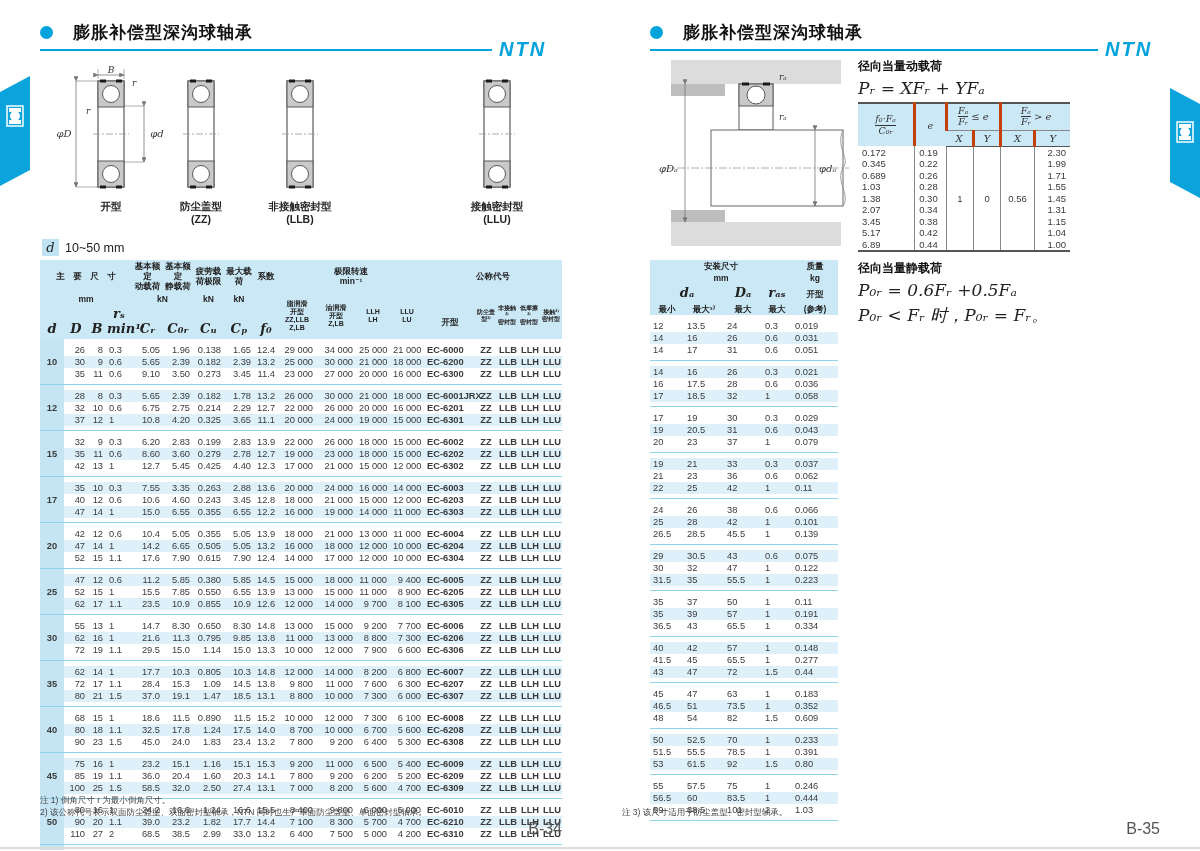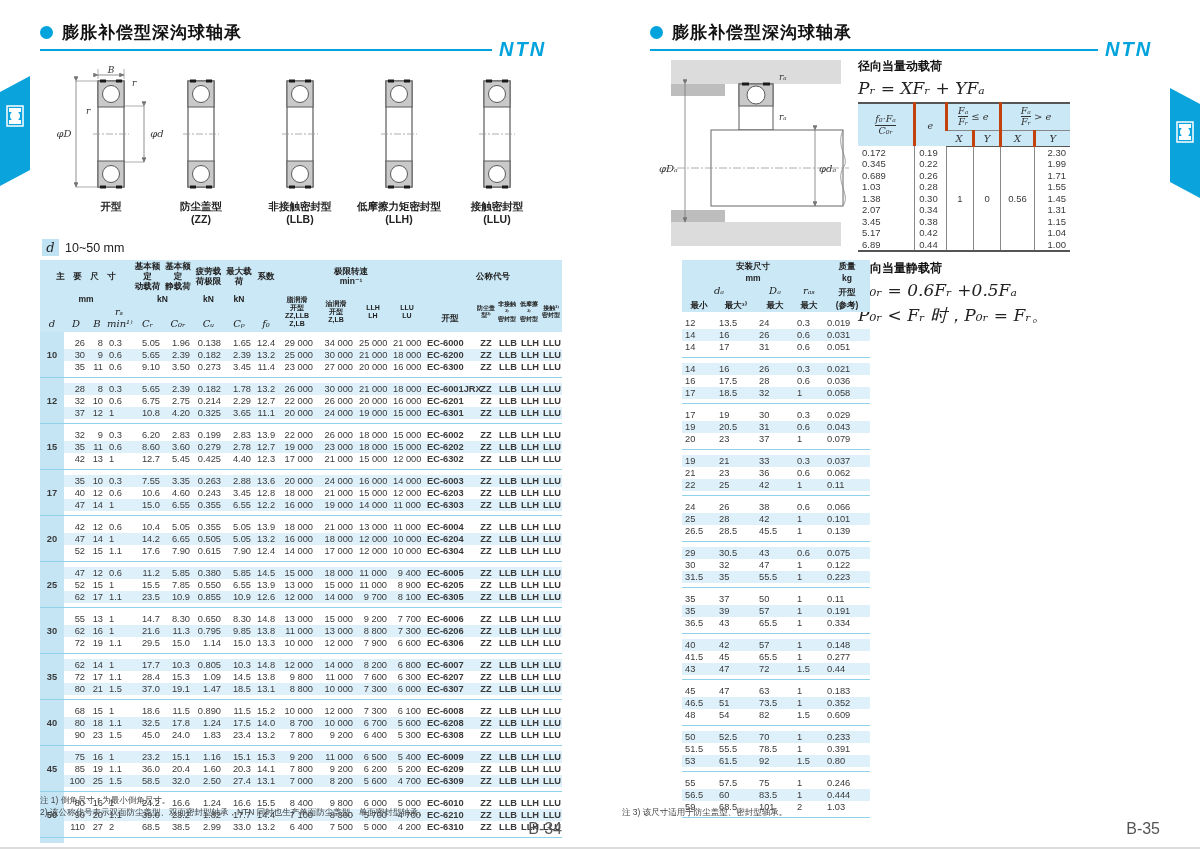--- a/index.html
+++ b/index.html
@@ -1,38 +1,38 @@
 <!DOCTYPE html>
 <html><head>
 <meta charset="utf-8">
 <style>
   html,body{margin:0;padding:0;background:#f2f2f2;}
   #canvas{position:relative;width:1200px;height:851px;background:#fff;overflow:hidden;
           font-family:"Liberation Sans","DejaVu Sans",sans-serif;color:#333;}
   .abs{position:absolute;}
   
-  .trow{position:absolute;display:flex;align-items:center;gap:9px;}
+  .trow{position:absolute;display:flex;align-items:center;gap:20px;}
   .dot{width:13px;height:13px;border-radius:50%;background:#00A3DC;display:inline-block;}
   .ttl{font-size:17px;font-weight:700;color:#111;letter-spacing:1px;}
   .rule{position:absolute;height:2px;background:#00A3DC;}
   .brand{position:absolute;font-size:20px;font-weight:800;color:#00A3DC;letter-spacing:2px;font-style:italic;}
   
   .fig{position:absolute;text-align:center;}
   .figcap{font-size:10.5px;font-weight:600;color:#222;line-height:13px;margin-top:2px;}
   
   .bore{position:absolute;display:flex;align-items:center;gap:6px;}
   .bore .dchip{width:17px;height:17px;background:#bfe3f3;display:flex;align-items:center;justify-content:center;
         font-family:"DejaVu Serif",serif;font-style:italic;font-size:13px;color:#222;}
   .bore .btxt{font-size:12.5px;color:#222;}
   
   table.cat{border-collapse:collapse;table-layout:fixed;}
   table.cat th{background:#cbe8f6;font-weight:700;font-size:8.5px;line-height:1.2;color:#222;
         white-space:pre-line;vertical-align:middle;padding:1px 1px;}
-  table.cat th.sym{font-family:"DejaVu Serif","DejaVu Sans",serif;font-style:italic;font-weight:400;
-        font-size:10px;vertical-align:bottom;padding-bottom:2px;}
+  table.cat th.sym{font-family:"DejaVu Serif","DejaVu Sans",serif;font-style:italic;font-weight:700;
+        font-size:13px;vertical-align:bottom;padding-bottom:2px;}
   table.cat th.lube{font-size:7px;line-height:1.15;font-weight:700;}
   table.cat th.micro{font-size:6px;line-height:1.2;font-weight:700;}
   table.cat td{font-size:9.3px;height:12px;line-height:12px;padding:0 3px;white-space:nowrap;color:#3a3a3a;}
   tr.band td{background:#def0fa;}
   td.dcol{background:#c5e5f4 !important;text-align:center;font-weight:700;color:#222;vertical-align:middle;font-size:9.5px;}
   td.dsp{background:#c5e5f4 !important;}
   tr.spacer td{height:5px;line-height:5px;}
   tr.gap td{height:10px;line-height:10px;padding:0;}
   td.gapline{background:linear-gradient(to bottom,#fff 0 4px,#90d2eb 4px 5px,#fff 5px 100%);}
   td.gapd{background:linear-gradient(to bottom,#c5e5f4 0 4px,#90d2eb 4px 5px,#c5e5f4 5px 100%) !important;}
@@ -128,29 +128,20 @@
   </div>
   <div class="fig" style="left:251px;top:66px;width:98px;">
     <svg width="98" height="128" viewBox="0 0 98 128">
         <use href="#brg" x="31" y="12"></use>
       </svg>
     <div class="figcap">
       <div>非接触密封型</div>
         <div>(LLB)</div>
     </div>
   </div>
-  <div class="fig" style="left:344px;top:66px;width:110px;">
-    <svg width="98" height="128" viewBox="0 0 98 128">
-        <use href="#brg" x="31" y="12"></use>
-      </svg>
-    <div class="figcap">
-      <div>低摩擦力矩密封型</div>
-        <div>(LLH)</div>
-    </div>
-  </div>
   <div class="fig" style="left:448px;top:66px;width:98px;">
     <svg width="98" height="128" viewBox="0 0 98 128">
         <use href="#brg" x="31" y="12"></use>
       </svg>
     <div class="figcap">
       <div>接触密封型</div>
         <div>(LLU)</div>
     </div>
   </div>
 
@@ -1040,21 +1031,21 @@
             <td class="r">1.00</td>
           </tr>
         </tbody>
     </table>
     <div class="lhead" style="margin-top:8px;">径向当量静载荷</div>
     <div class="formula">P₀ᵣ = 0.6Fᵣ +0.5Fₐ</div>
     <div class="formula">P₀ᵣ &lt; Fᵣ 时，P₀ᵣ = Fᵣ。</div>
   </div>
 
   <div class="abs" style="left:650px;top:260px;">
-    <table class="cat" id="rt" style="width:188px;margin-left:32px;">
+    <table class="cat" id="rt" style="width:188px;">
       <colgroup>
         <col style="width:34px">
           <col style="width:40px">
           <col style="width:38px">
           <col style="width:30px">
           <col style="width:46px">
       </colgroup>
       <thead>
           <tr>
             <th colspan="4">安装尺寸</th>

